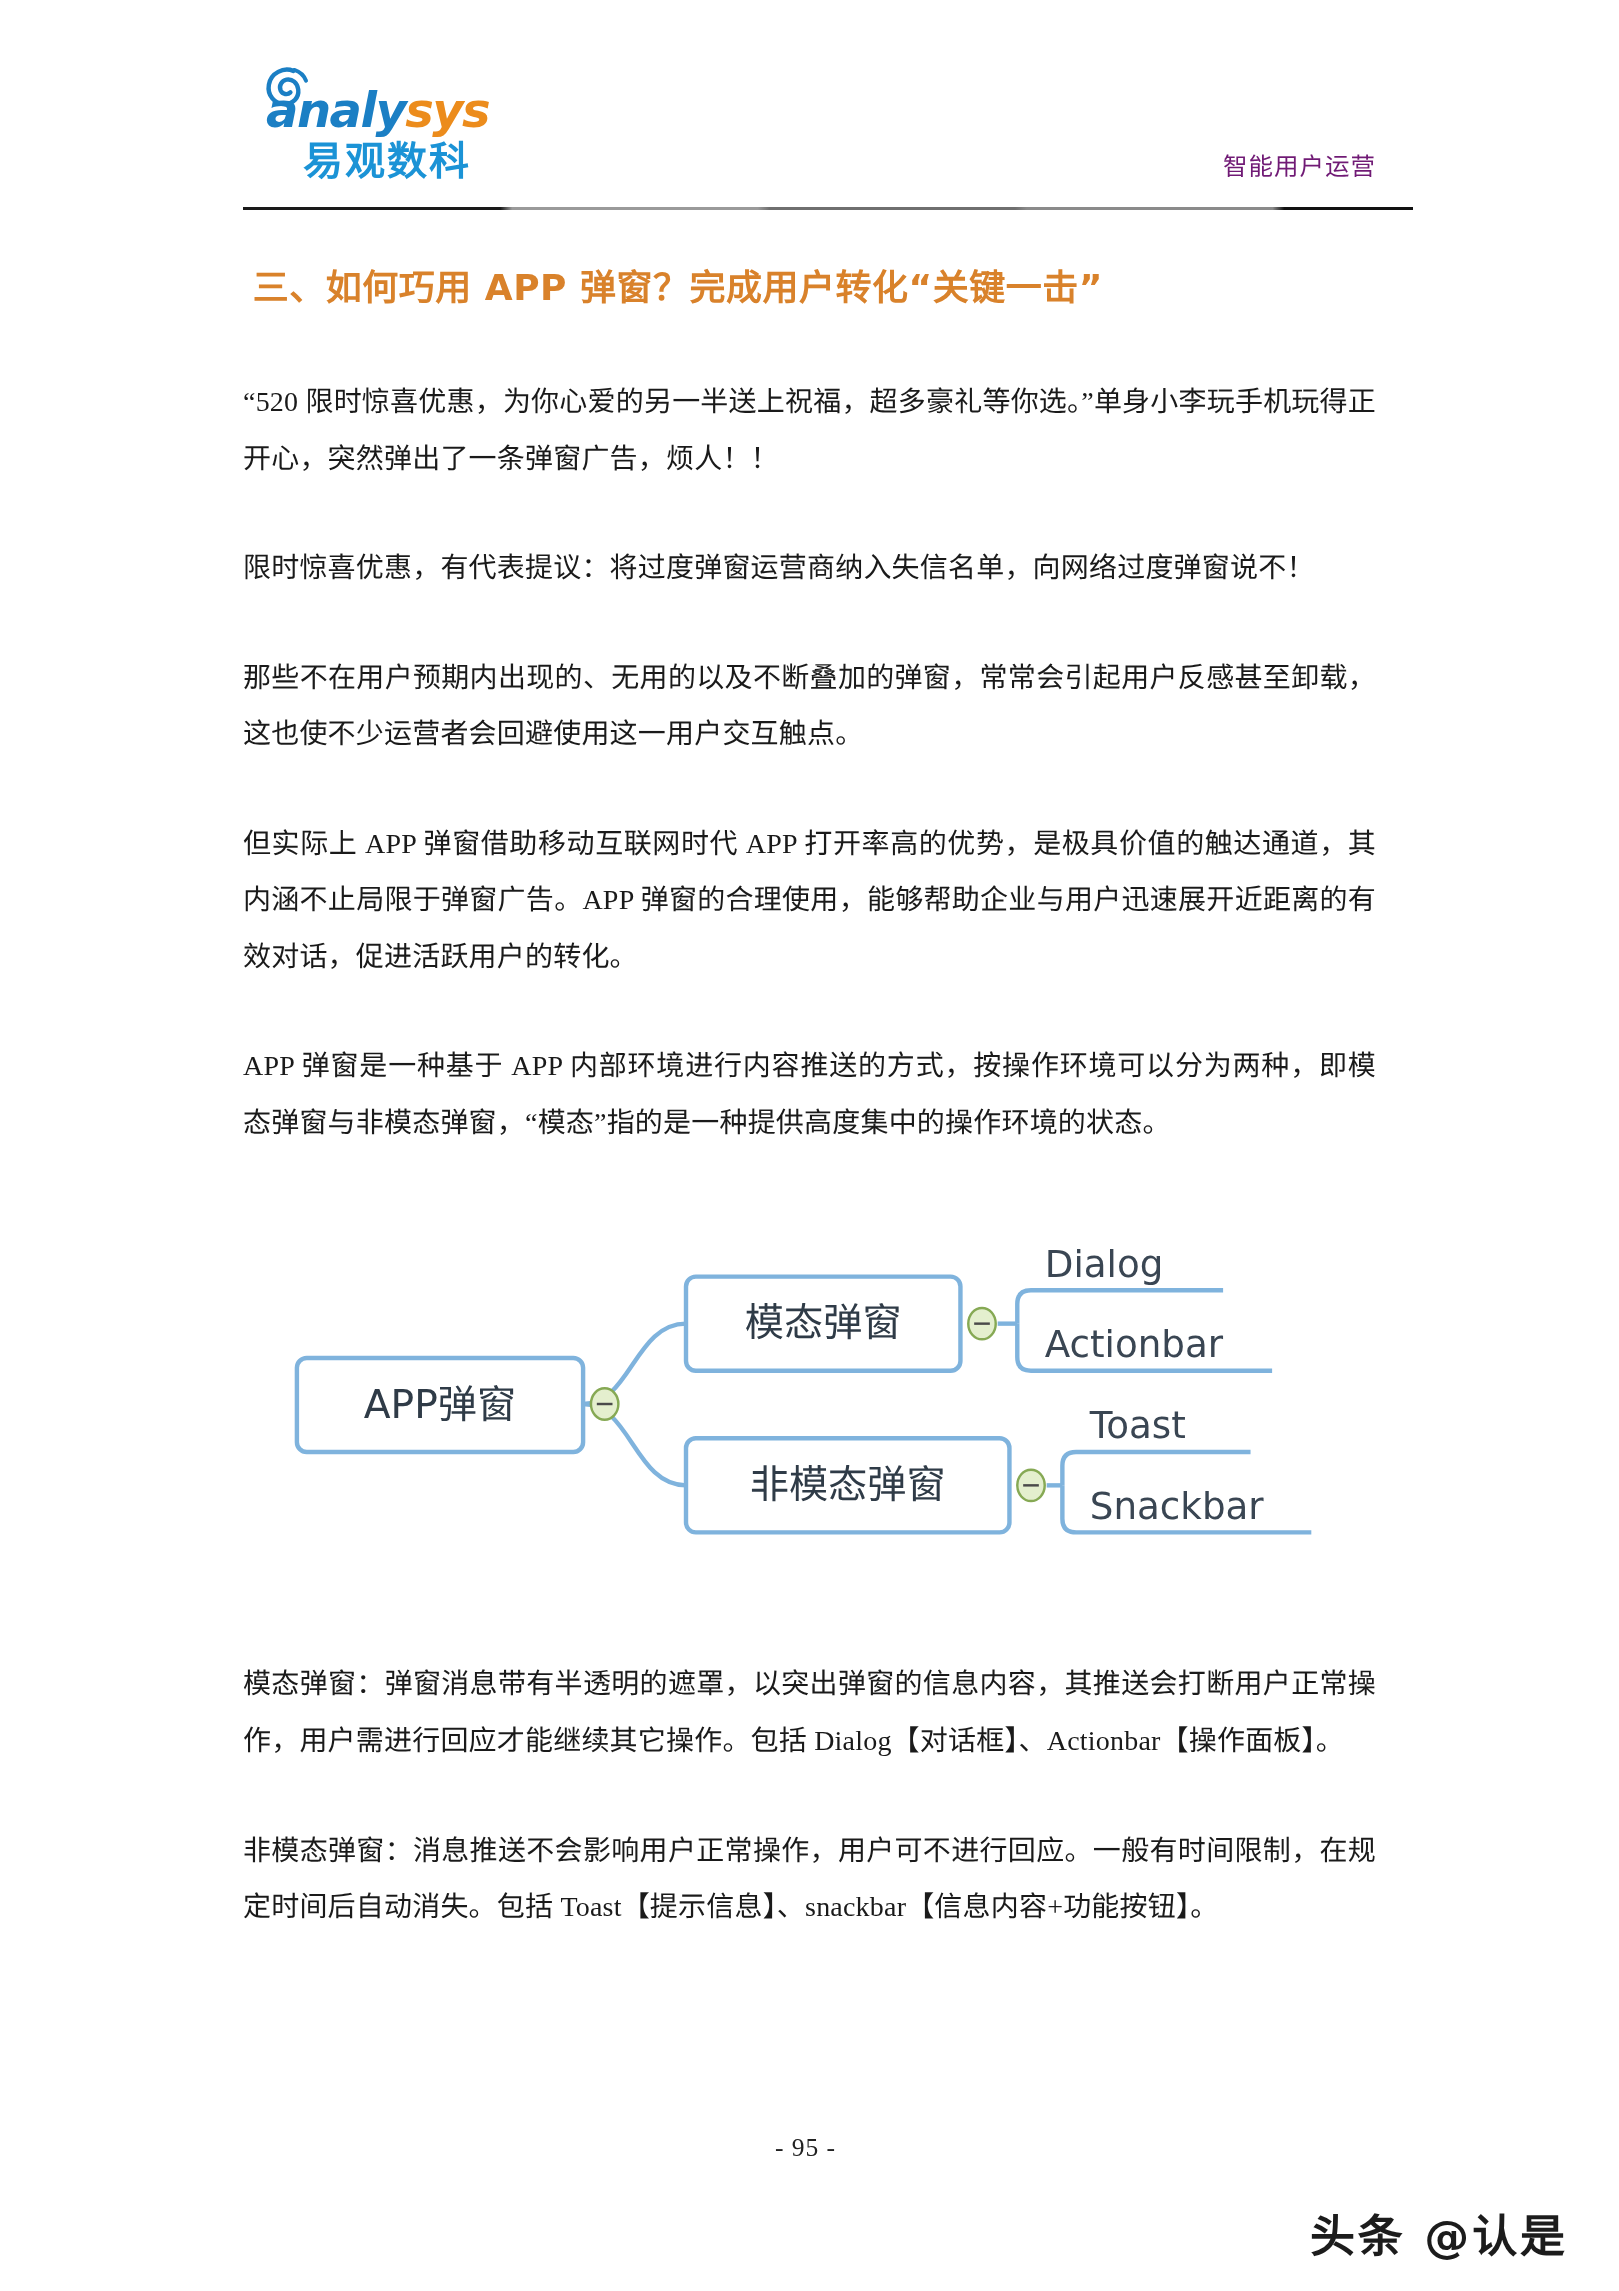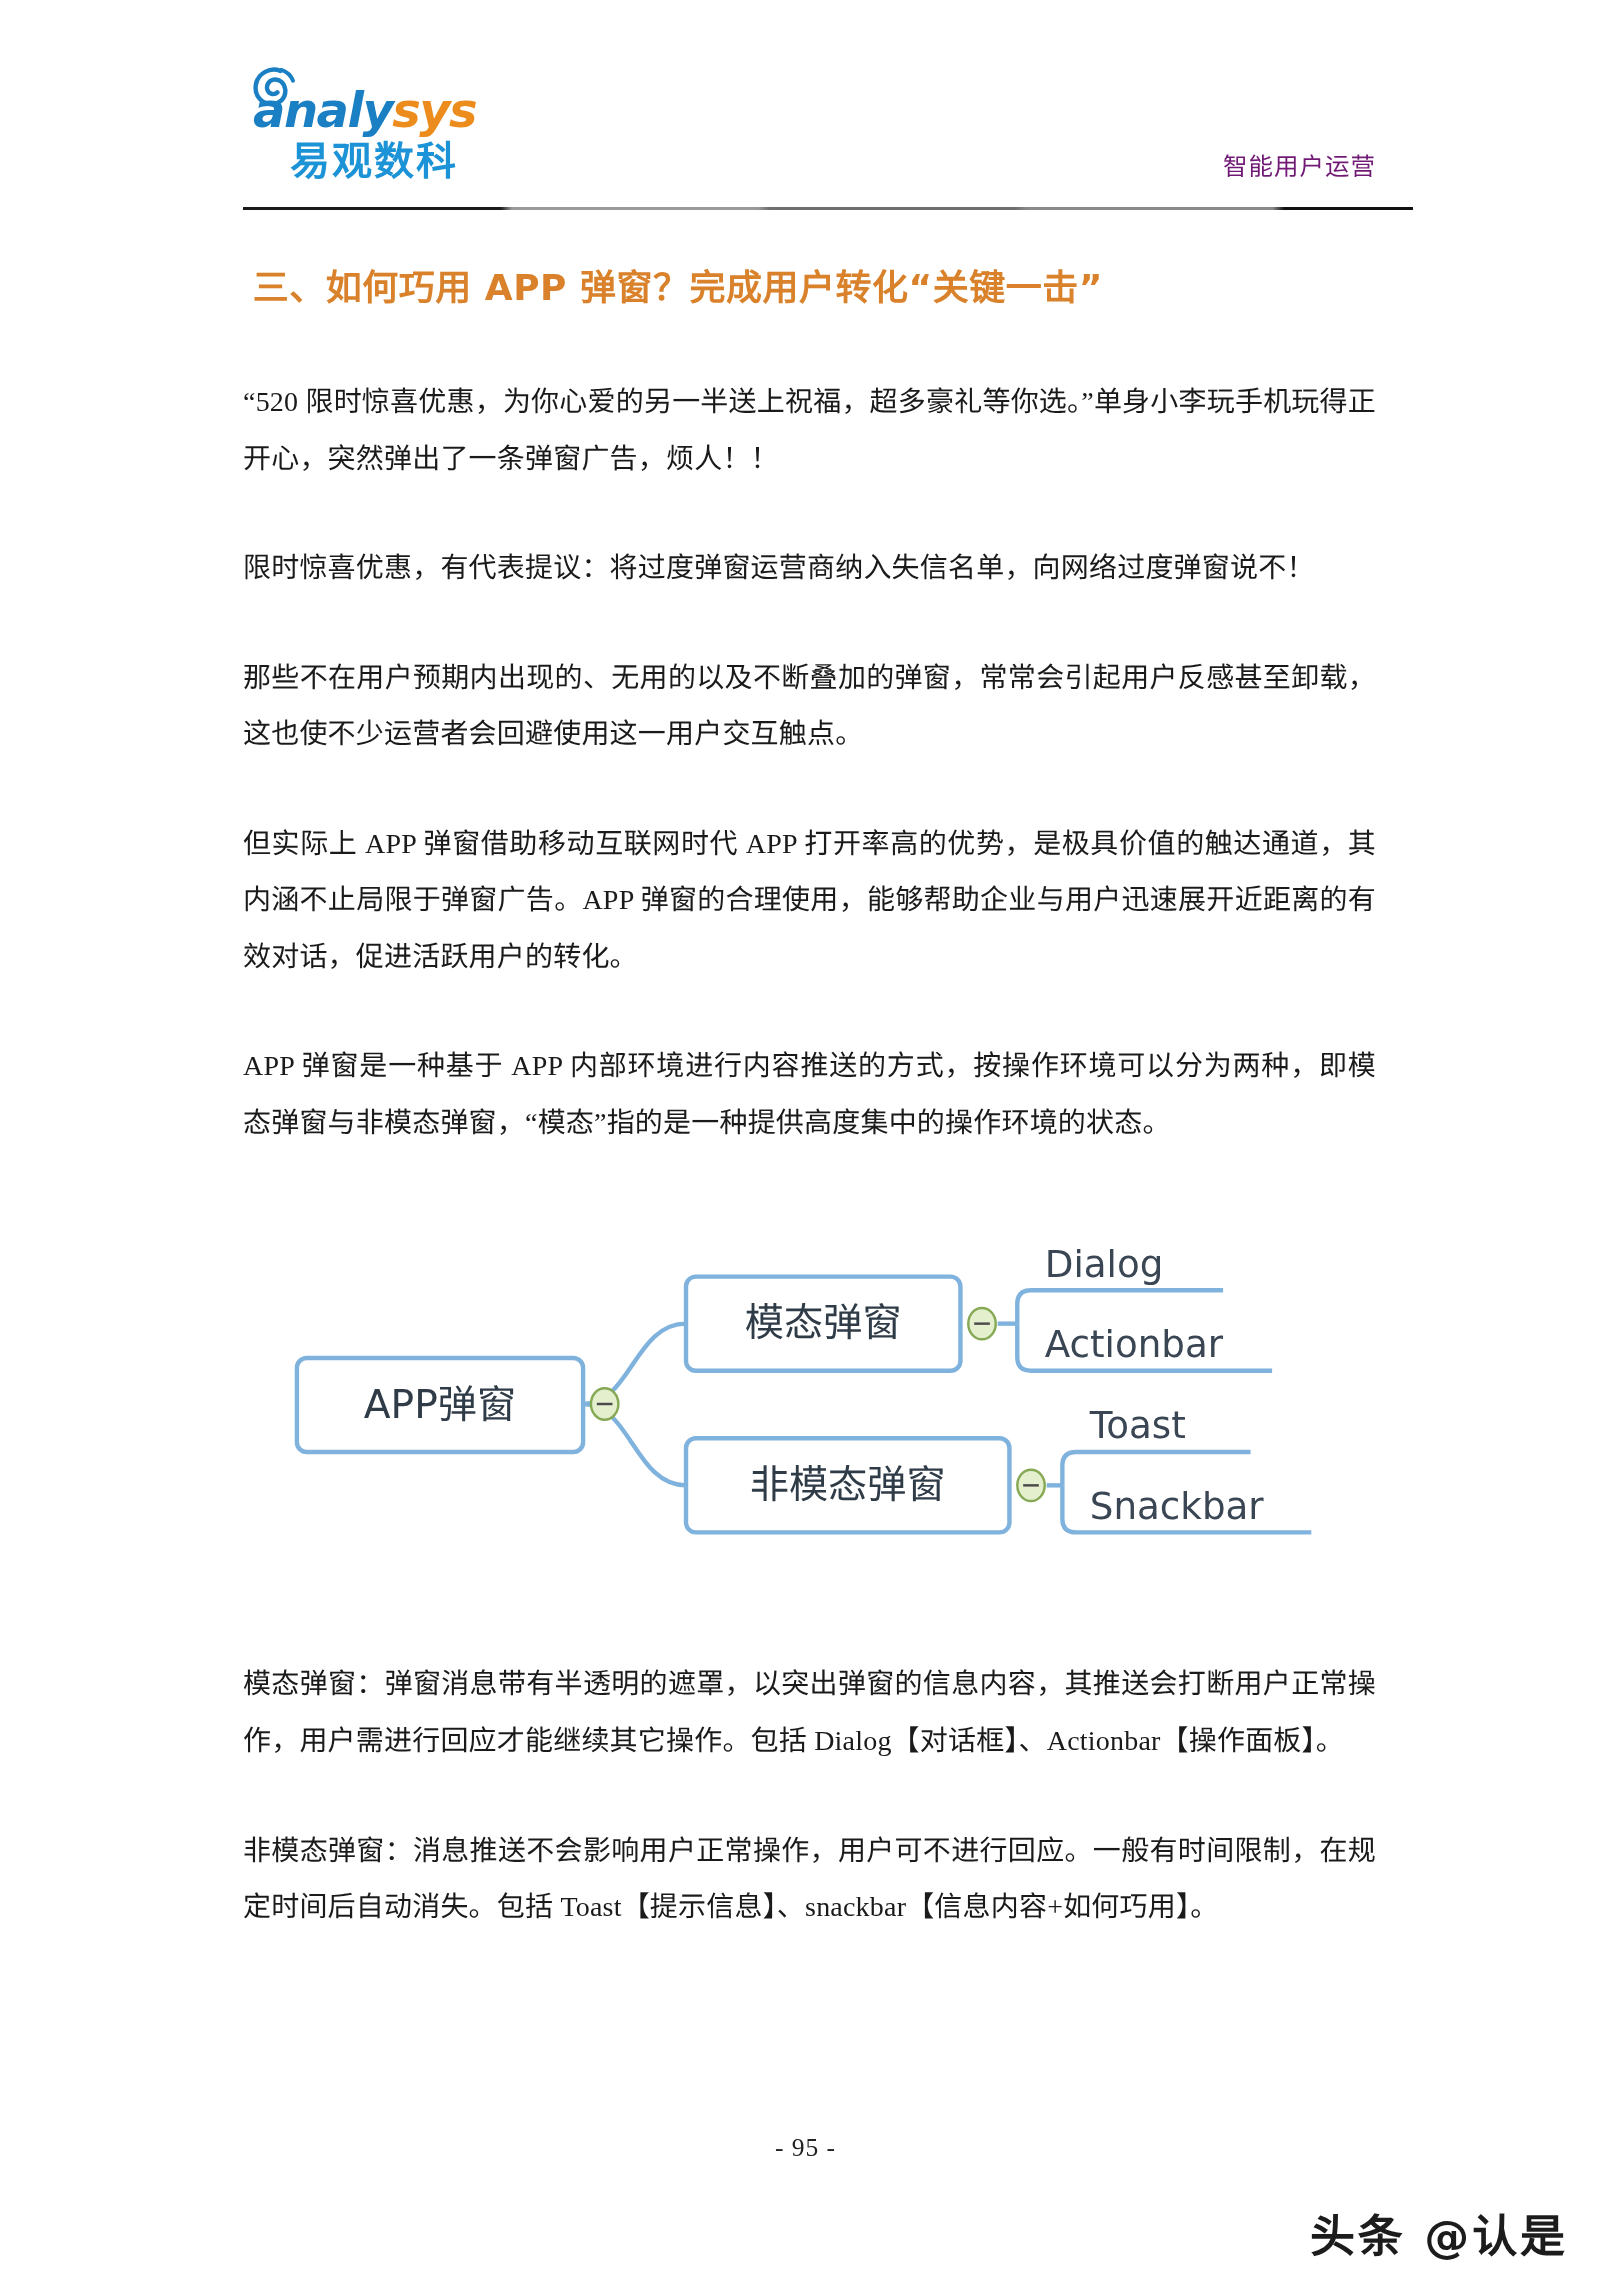--- a/index.html
+++ b/index.html
@@ -25,21 +25,21 @@
   
   .header {
     position: absolute;
     left: 0;
     right: 0;
     top: 0;
     height: 214px;
   }
   .logo-block {
     position: absolute;
-    left: 253px;
+    left: 266px;
     top: 86px;
     width: 225px;
     text-align: left;
     user-select: none;
   }
   .logo-wordmark {
     position: relative;
     font-family: "DejaVu Sans", sans-serif;
     font-size: 48px;
     font-weight: 700;
@@ -253,20 +253,20 @@
 
         <text class="mm-label mm-label-en" x="864" y="237">Toast</text>
         <text class="mm-label mm-label-en" x="864" y="319">Snackbar</text>
       </svg>
     </div>
 
     <div class="gap-md"></div>
     <p class="body-text">模态弹窗：弹窗消息带有半透明的遮罩，以突出弹窗的信息内容，其推送会打断用户正常操作，用户需进行回应才能继续其它操作。包括 Dialog【对话框】、Actionbar【操作面板】。</p>
 
     <div class="gap-md"></div>
-    <p class="body-text">非模态弹窗：消息推送不会影响用户正常操作，用户可不进行回应。一般有时间限制，在规定时间后自动消失。包括 Toast【提示信息】、snackbar【信息内容+如何巧用】。</p>
+    <p class="body-text">非模态弹窗：消息推送不会影响用户正常操作，用户可不进行回应。一般有时间限制，在规定时间后自动消失。包括 Toast【提示信息】、snackbar【信息内容+功能按钮】。</p>
   </div>
 
   <div class="page-number">- 95 -</div>
   <div class="watermark">头条 @认是</div>
 
 </div>
 
 
 </body></html>

